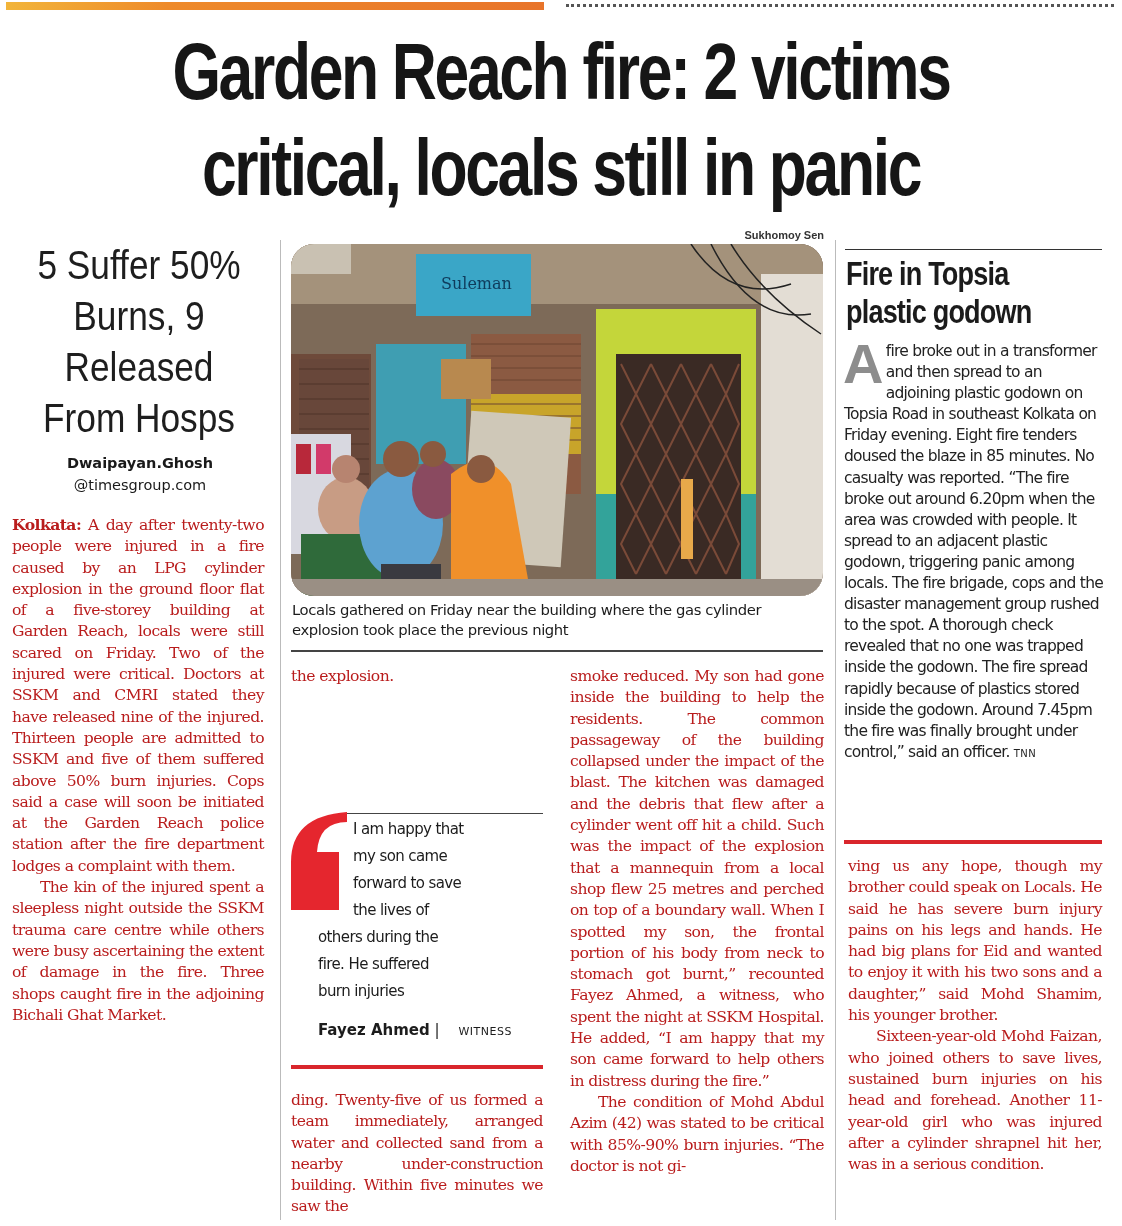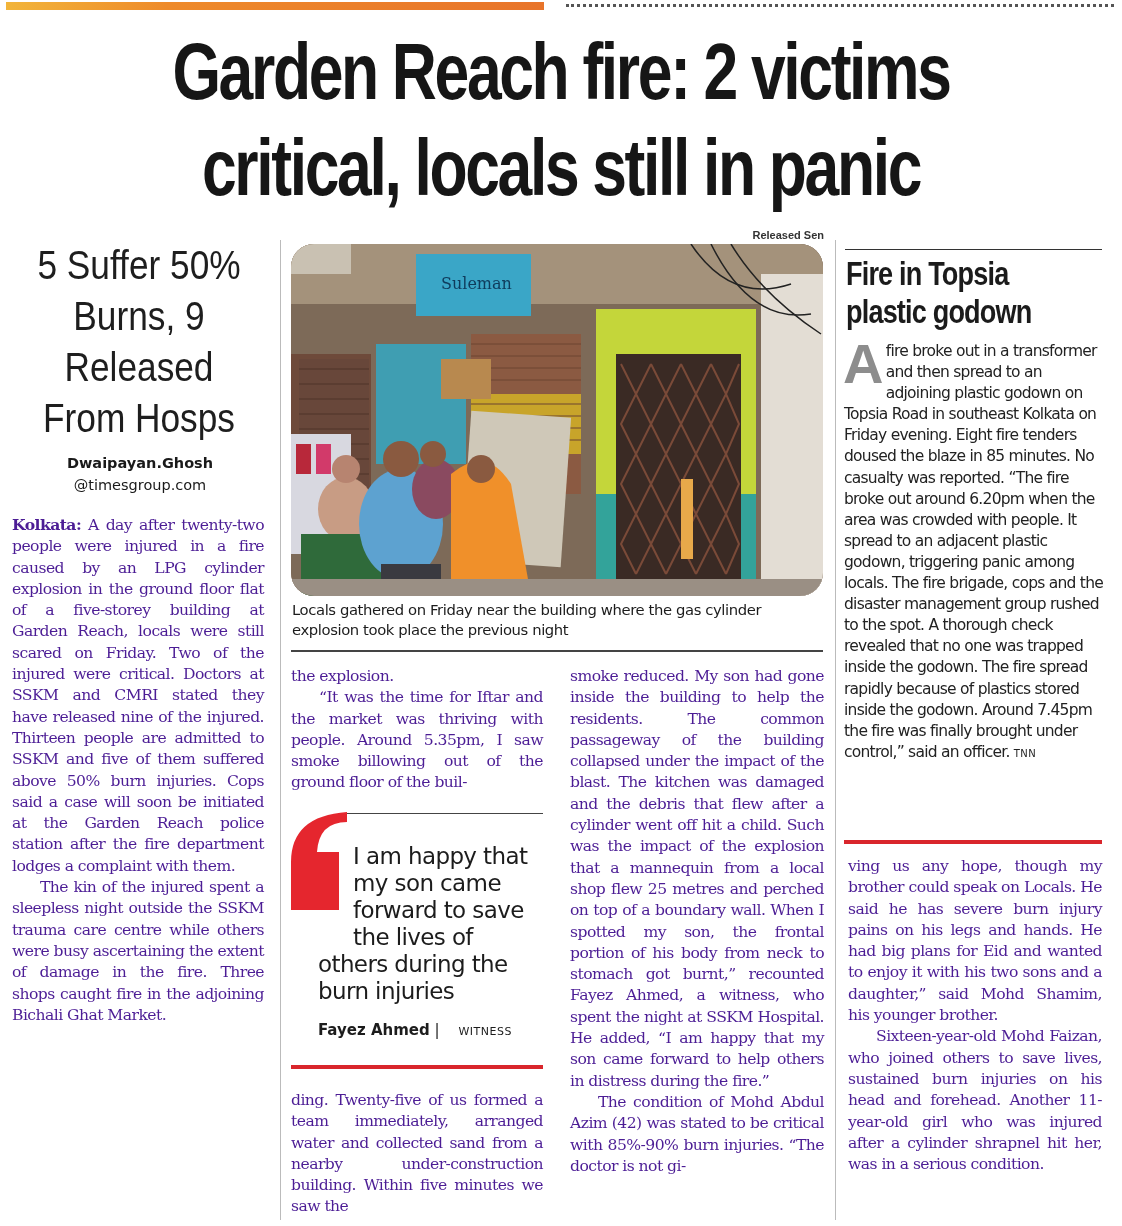--- a/index.html
+++ b/index.html
@@ -6,37 +6,37 @@
   body { width: 1122px; height: 1226px; background: #fff; color: #1a1a1a; position: relative; overflow: hidden; font-family: "DejaVu Serif", serif; }
   .topbar { position: absolute; left: 6px; top: 2px; width: 538px; height: 8px; background: linear-gradient(90deg, #f2b53a 0%, #ee8a2a 30%, #e8742a 100%); }
   .topdots { position: absolute; left: 566px; top: 4px; width: 548px; height: 3px; border-top: 3px dotted #555; }
   .headline { position: absolute; left: 6px; top: 24px; width: 1110px; text-align: center; font-family: "Liberation Sans", sans-serif; font-weight: 700; font-size: 80px; line-height: 96px; letter-spacing: -3px; transform: scaleX(0.78); transform-origin: center top; color: #161616; white-space: nowrap; }
   .headline div { display: block; }
 
   
   .subhead { position: absolute; left: 8px; top: 240px; width: 262px; text-align: center; font-family: "Liberation Sans", sans-serif; font-size: 41px; line-height: 51px; color: #1e1e1e; transform: scaleX(0.86); transform-origin: center top; }
   .byline { position: absolute; left: 0; top: 452px; width: 280px; text-align: center; font-family: "DejaVu Sans", sans-serif; font-size: 14.5px; line-height: 22px; }
   .byline .name { font-weight: 700; }
-  .col { position: absolute; font-family: "DejaVu Serif", serif; font-size: 15.6px; line-height: 21.3px; text-align: justify; color: #4c1d95; letter-spacing: -0.55px; }
+  .col { position: absolute; font-family: "DejaVu Serif", serif; font-size: 15.6px; line-height: 21.3px; text-align: justify; color: #b91c1c; letter-spacing: -0.55px; }
   .col p { margin: 0; }
   .col p.indent { text-indent: 28px; }
   .col .dateline { font-weight: 700; }
   .col em { font-style: italic; }
   .vrule { position: absolute; width: 1px; background: #bbb; }
 
   
   .credit { position: absolute; left: 700px; top: 229px; width: 124px; text-align: right; font-family: "Liberation Sans", sans-serif; font-weight: 700; font-size: 11px; color: #333; }
   .photo { position: absolute; left: 291px; top: 244px; width: 532px; height: 352px; overflow: hidden; background: #8a7a68; border-radius: 23px; }
   .caption { position: absolute; left: 292px; top: 600px; width: 530px; font-family: "DejaVu Sans", sans-serif; font-size: 14.8px; line-height: 20px; color: #1c1c1c; letter-spacing: -0.4px; }
   .cap-rule { position: absolute; left: 291px; top: 650px; width: 532px; height: 2px; background: #444; }
 
   
   .pq-rule-top { position: absolute; left: 345px; top: 813px; width: 198px; height: 1px; background: #444; }
   .pq-mark { position: absolute; left: 291px; top: 812px; width: 56px; height: 98px; }
-  .pq-text { position: absolute; left: 318px; top: 843px; width: 220px; font-family: "DejaVu Sans", sans-serif; font-size: 23px; line-height: 27px; color: #1c1c1c; letter-spacing: -0.6px; }
+  .pq-text { position: absolute; left: 318px; top: 816px; width: 220px; font-family: "DejaVu Sans", sans-serif; font-size: 15px; line-height: 27px; color: #1c1c1c; letter-spacing: -0.6px; }
   .pq-text .ind { padding-left: 35px; display: block; }
   .pq-attr { position: absolute; left: 318px; top: 1021px; font-family: "DejaVu Sans", sans-serif; font-size: 15px; color: #1c1c1c; }
   .pq-attr .who { font-weight: 700; }
   .pq-attr .role { font-size: 11px; letter-spacing: 0.5px; margin-left: 14px; }
   .pq-rule-red { position: absolute; left: 291px; top: 1065px; width: 252px; height: 4px; background: #d9262c; }
 
   
   .sb-rule-top { position: absolute; left: 845px; top: 249px; width: 257px; height: 1px; background: #333; }
   .sb-title { position: absolute; left: 846px; top: 255px; width: 260px; font-family: "Liberation Sans", sans-serif; font-weight: 700; font-size: 33px; line-height: 38px; color: #1b1b1b; letter-spacing: -1px; transform: scaleX(0.82); transform-origin: left top; white-space: nowrap; }
   .sb-body { position: absolute; left: 844px; top: 341px; width: 262px; font-family: "DejaVu Sans", sans-serif; font-size: 15.5px; line-height: 21.1px; color: #222; letter-spacing: -0.75px; }
@@ -67,21 +67,21 @@
 </div>
 
 <div class="col" style="left:12px; top:514px; width:252px;">
   <p><span class="dateline">Kolkata:</span> <span>A day after twenty-two people were injured in a fire caused by an LPG cylinder explosion in the ground floor flat of a five-storey building at Garden Reach, locals were still scared on Friday. Two of the injured were critical. Doctors at SSKM and CMRI stated they have released nine of the injured. Thirteen people are admitted to SSKM and five of them suffered above 50% burn injuries. Cops said a case will soon be initiated at the Garden Reach police station after the fire department lodges a complaint with them.</span></p>
   <p class="indent">The kin of the injured spent a sleepless night outside the SSKM trauma care centre while others were busy ascertaining the extent of damage in the fire. Three shops caught fire in the adjoining Bichali Ghat Market.</p>
 </div>
 
 <div class="vrule" style="left:280px; top:240px; height:980px;"></div>
 <div class="vrule" style="left:835px; top:240px; height:980px;"></div>
 
-<div class="credit">Released Sen</div>
+<div class="credit">Sukhomoy Sen</div>
 <div class="photo">
   <svg width="532" height="352" viewBox="0 0 532 352">
     <rect x="0" y="0" width="532" height="352" fill="#7d6a58"></rect>
     <rect x="0" y="0" width="532" height="60" fill="#a4927b"></rect>
     <rect x="0" y="0" width="60" height="30" fill="#c9c1b2"></rect>
     <rect x="125" y="10" width="115" height="62" fill="#3aa6c7"></rect>
     <text x="150" y="45" font-family="DejaVu Serif, serif" font-size="16" fill="#0f3c5c">Suleman</text>
     <rect x="0" y="110" width="80" height="140" fill="#6e4a3a"></rect>
     <rect x="8" y="115" width="70" height="130" fill="repeating-linear-gradient(0deg,#5a3a2a 0 3px,#7a5a48 3px 6px)"></rect>
     <g>
@@ -146,33 +146,33 @@
     <path d="M160 230 Q195 200 220 240 L240 352 L160 352 Z" fill="#f0902a"></path>
     <circle cx="190" cy="225" r="14" fill="#8a5a40"></circle>
     <rect x="0" y="335" width="532" height="17" fill="#9a8f84"></rect>
   </svg>
 </div>
 <div class="caption">Locals gathered on Friday near the building where the gas cylinder explosion took place the previous night</div>
 <div class="cap-rule"></div>
 
 <div class="col" style="left:291px; top:666px; width:252px;">
   <p>the explosion.</p>
-  <p class="indent">“It was the time for Iftar and the market was thriving with people. Around 5.35pm, I saw smoke billowing out of the ground floor of the buil-</p>
 </div>
 
 <div class="pq-rule-top"></div>
 <svg class="pq-mark" viewBox="0 0 56 98">
   <path d="M56 0 L56 10 Q28 10 26 40 L48 40 L48 98 L0 98 L0 50 Q0 4 56 0 Z" fill="#e5262e"></path>
 </svg>
 <div class="pq-text">
   <span class="ind">I am happy that</span>
   <span class="ind">my son came</span>
   <span class="ind">forward to save</span>
   <span class="ind">the lives of</span>
   <span style="display:block">others during the</span>
+  <span style="display:block">fire. He suffered</span>
   <span style="display:block">burn injuries</span>
 </div>
 <div class="pq-attr">
   <span class="who">Fayez Ahmed</span>
   <span>|</span>
   <span class="role">WITNESS</span>
 </div>
 <div class="pq-rule-red"></div>
 
 <div class="col" style="left:291px; top:1090px; width:252px;">

